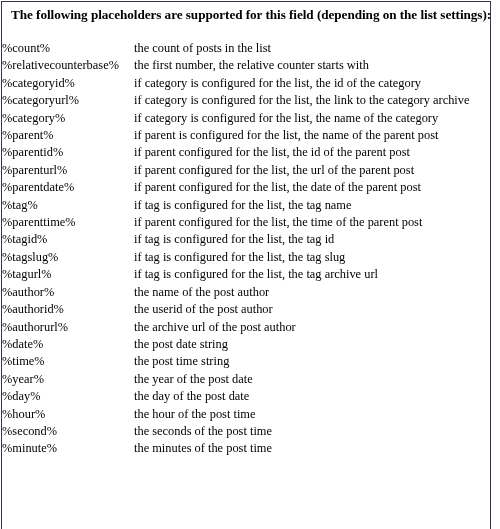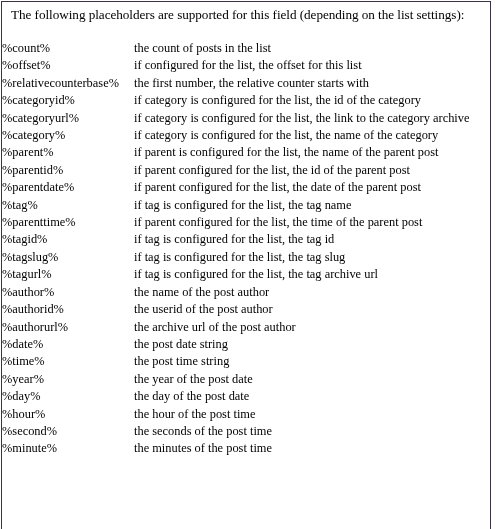--- a/index.html
+++ b/index.html
@@ -26,21 +26,21 @@
     background: #ffffff;
     overflow: hidden;
   }
   #doc-heading {
     position: absolute;
     left: 9px;
     top: 5px;
     width: 470px;
     font-size: 13.2px;
     line-height: 16px;
-    font-weight: normal;
+    font-weight: bold;
     letter-spacing: -0.05px;
     white-space: nowrap;
   }
   #placeholder-table {
     position: absolute;
     left: 0;
     top: 38px;
     width: 100%;
     border-collapse: collapse;
   }
@@ -70,24 +70,20 @@
 
   <div id="doc-heading">The following placeholders are supported for this field (depending on the list settings):</div>
 
   <table id="placeholder-table">
     <tbody id="placeholder-table-body">
         <tr>
           <td class="ph-token">%count%</td>
           <td class="ph-desc">the count of posts in the list</td>
         </tr>
         <tr>
-          <td class="ph-token">%offset%</td>
-          <td class="ph-desc">if configured for the list, the offset for this list</td>
-        </tr>
-        <tr>
           <td class="ph-token">%relativecounterbase%</td>
           <td class="ph-desc">the first number, the relative counter starts with</td>
         </tr>
         <tr>
           <td class="ph-token">%categoryid%</td>
           <td class="ph-desc">if category is configured for the list, the id of the category</td>
         </tr>
         <tr>
           <td class="ph-token">%categoryurl%</td>
           <td class="ph-desc">if category is configured for the list, the link to the category archive</td>
@@ -96,20 +92,24 @@
           <td class="ph-token">%category%</td>
           <td class="ph-desc">if category is configured for the list, the name of the category</td>
         </tr>
         <tr>
           <td class="ph-token">%parent%</td>
           <td class="ph-desc">if parent is configured for the list, the name of the parent post</td>
         </tr>
         <tr>
           <td class="ph-token">%parentid%</td>
           <td class="ph-desc">if parent configured for the list, the id of the parent post</td>
+        </tr>
+        <tr>
+          <td class="ph-token">%parenturl%</td>
+          <td class="ph-desc">if parent configured for the list, the url of the parent post</td>
         </tr>
         <tr>
           <td class="ph-token">%parentdate%</td>
           <td class="ph-desc">if parent configured for the list, the date of the parent post</td>
         </tr>
         <tr>
           <td class="ph-token">%tag%</td>
           <td class="ph-desc">if tag is configured for the list, the tag name</td>
         </tr>
         <tr>

